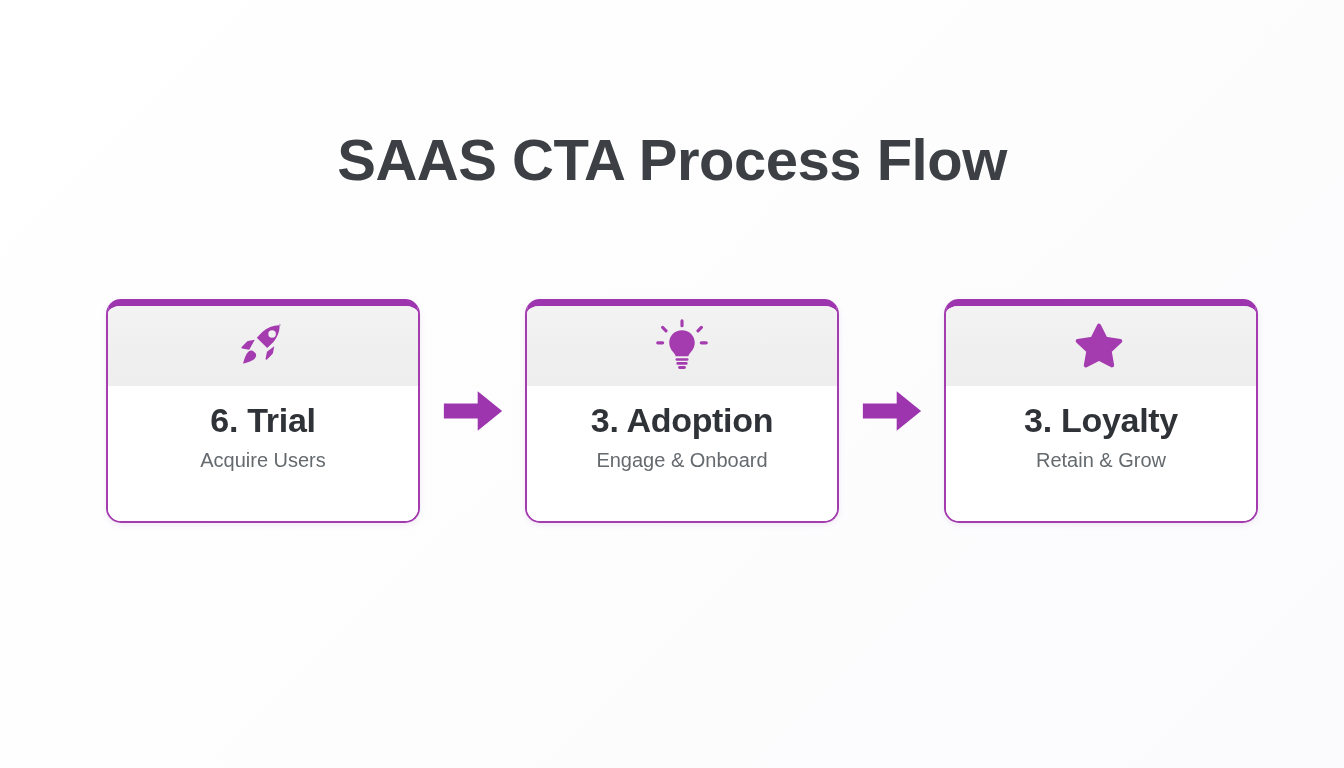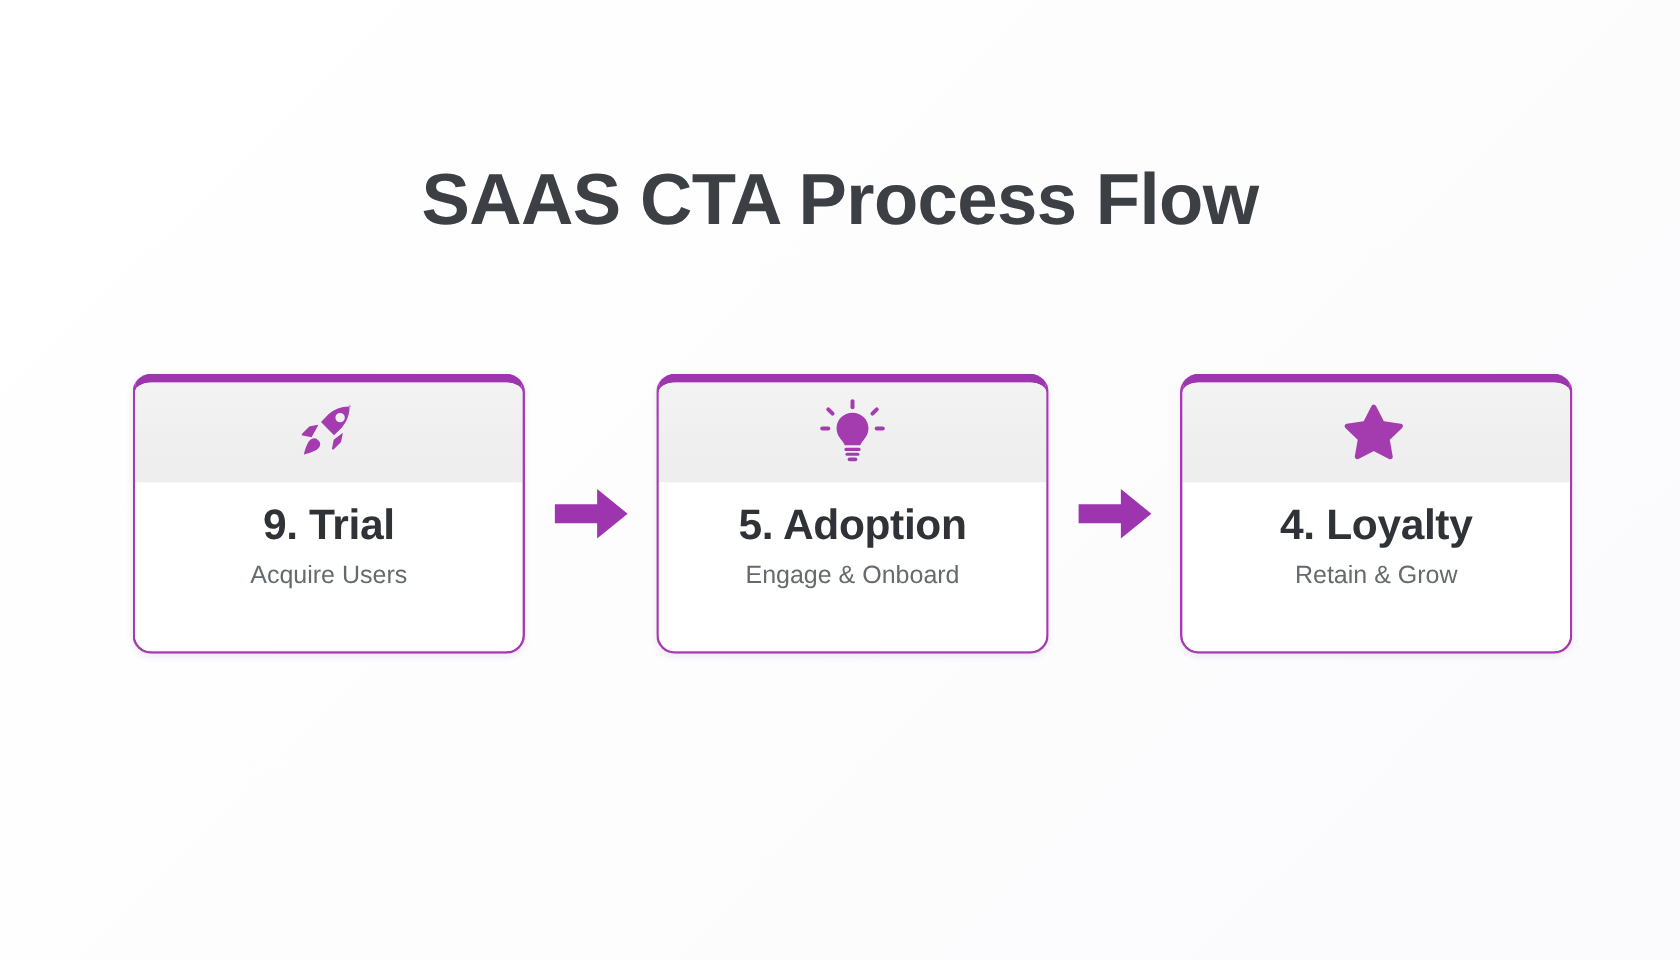--- a/index.html
+++ b/index.html
@@ -135,21 +135,21 @@
             <g fill="#a43cb0">
               <path d="M52.6 8.4c-7.6-.7-15.2 2-21.1 7.2l-6.6 6.9 11.9 11.9 6.9-6.6c5.2-5.9 7.9-13.5 7.2-21.1a.9.9 0 0 0-.8-.8zM42.4 22.7a4.3 4.3 0 1 1 0-8.6 4.3 4.3 0 0 1 0 8.6z"></path>
               <path d="M22.6 24.8l-7.8 1.5a2 2 0 0 0-1 .6l-6.2 6.2a1 1 0 0 0 .5 1.7l8.2 1.6z"></path>
               <path d="M36.5 38.6l-1.6 8.2a1 1 0 0 0 1.7.5l6.2-6.2a2 2 0 0 0 .6-1l1.5-7.8z"></path>
               <path d="M21.3 38.2c-1.6-1.6-4.4-1.3-6.8 1.1-3.1 3.1-5.3 12.9-5.3 12.9s9.8-2.2 12.9-5.3c2.4-2.4 2.7-5.2 1.1-6.8z"></path>
             </g>
           </svg>
         </span>
       </div>
       <div class="card-body">
-        <div class="card-title">9. Trial</div>
+        <div class="card-title">6. Trial</div>
         <div class="card-subtitle">Acquire Users</div>
       </div>
     </div>
 
     <div class="arrow">
       <svg viewBox="0 0 66 48" width="62" height="46" aria-hidden="true">
         <path d="M2 16 L38 16 L38 3 L64 24 L38 45 L38 32 L2 32 Z" fill="#9c35ae"></path>
       </svg>
     </div>
 
@@ -165,39 +165,39 @@
               <rect x="30.2" y="1.5" width="3.6" height="9.2" rx="1.8"></rect>
               <rect x="2.5" y="26.6" width="9.2" height="3.6" rx="1.8"></rect>
               <rect x="52.3" y="26.6" width="9.2" height="3.6" rx="1.8"></rect>
               <rect x="10.0" y="8.2" width="3.6" height="9.2" rx="1.8" transform="rotate(-45 11.8 12.8)"></rect>
               <rect x="50.4" y="8.2" width="3.6" height="9.2" rx="1.8" transform="rotate(45 52.2 12.8)"></rect>
             </g>
           </svg>
         </span>
       </div>
       <div class="card-body">
-        <div class="card-title">5. Adoption</div>
+        <div class="card-title">3. Adoption</div>
         <div class="card-subtitle">Engage &amp; Onboard</div>
       </div>
     </div>
 
     <div class="arrow">
       <svg viewBox="0 0 66 48" width="62" height="46" aria-hidden="true">
         <path d="M2 16 L38 16 L38 3 L64 24 L38 45 L38 32 L2 32 Z" fill="#9c35ae"></path>
       </svg>
     </div>
 
     <div class="card">
       <div class="card-header">
         <span class="icon-wrap">
           <svg viewBox="0 0 64 64" width="52" height="52" aria-hidden="true">
             <path fill="#a43cb0" stroke="#a43cb0" stroke-width="5" stroke-linejoin="round" d="M32 9.5 L40.2 25.6 L58.2 28.2 L45.1 40.7 L48.2 58.3 L32 50 L15.8 58.3 L18.9 40.7 L5.8 28.2 L23.8 25.6 Z"></path>
           </svg>
         </span>
       </div>
       <div class="card-body">
-        <div class="card-title">4. Loyalty</div>
+        <div class="card-title">3. Loyalty</div>
         <div class="card-subtitle">Retain &amp; Grow</div>
       </div>
     </div>
 
   </div>
 </div>
 
 </body></html>

